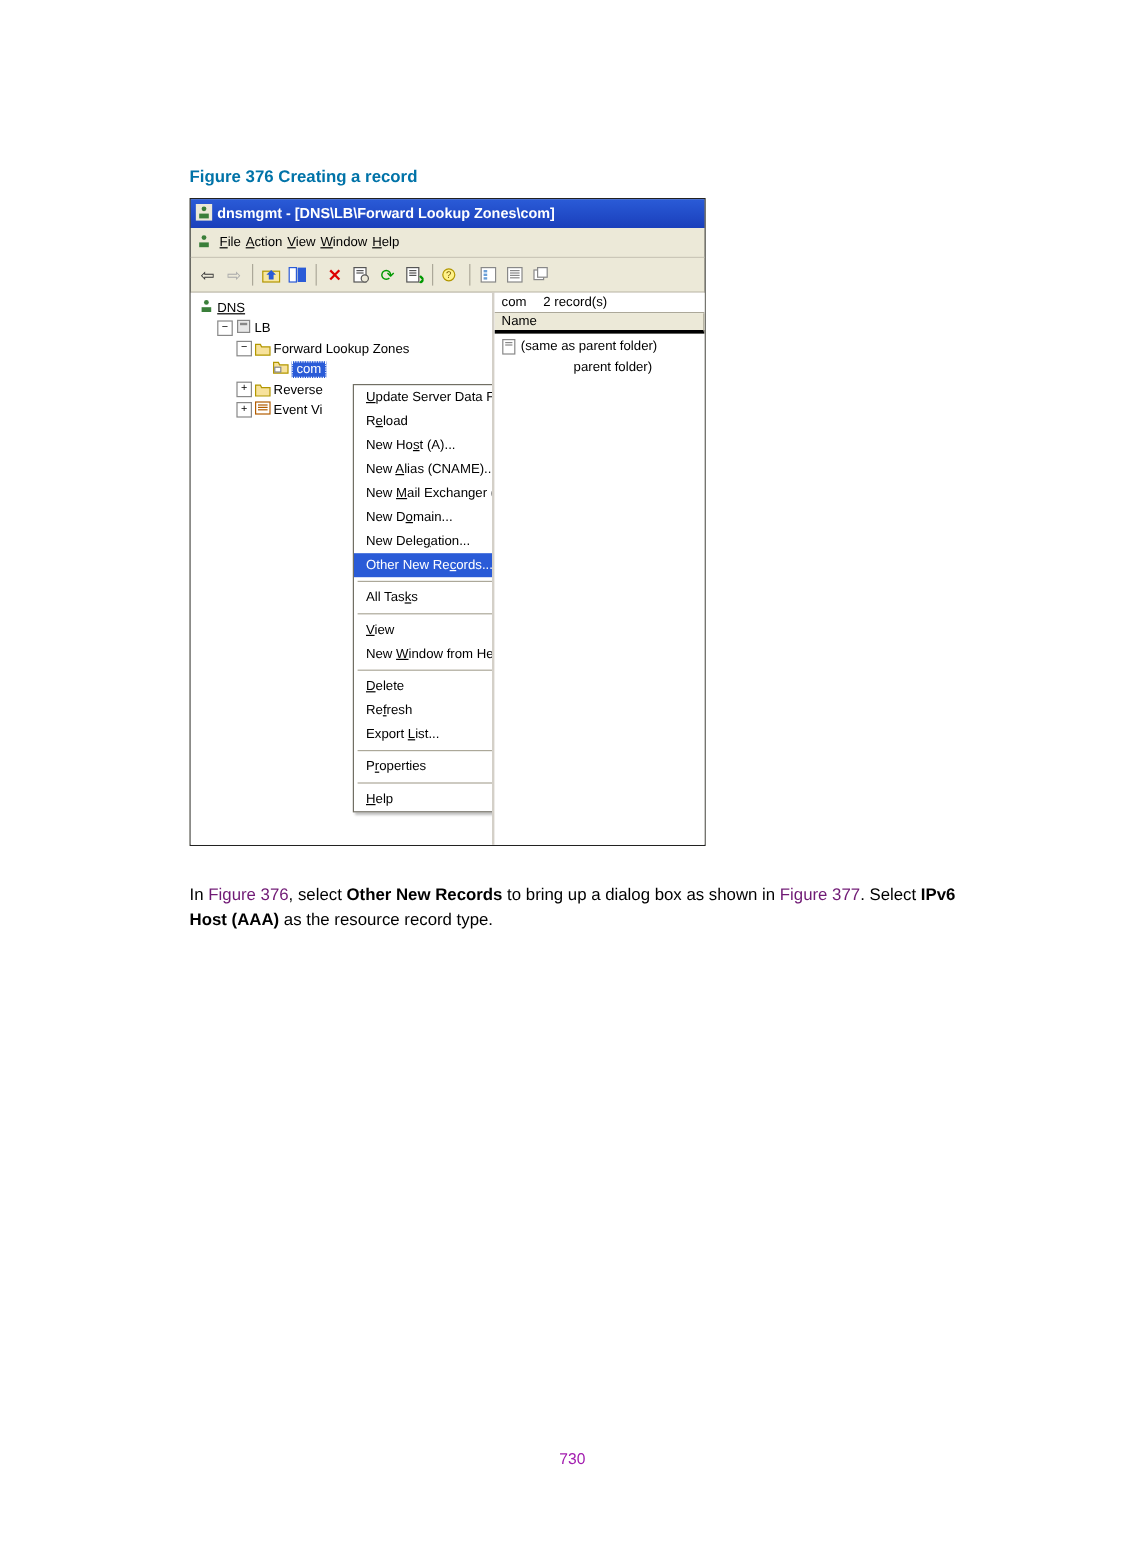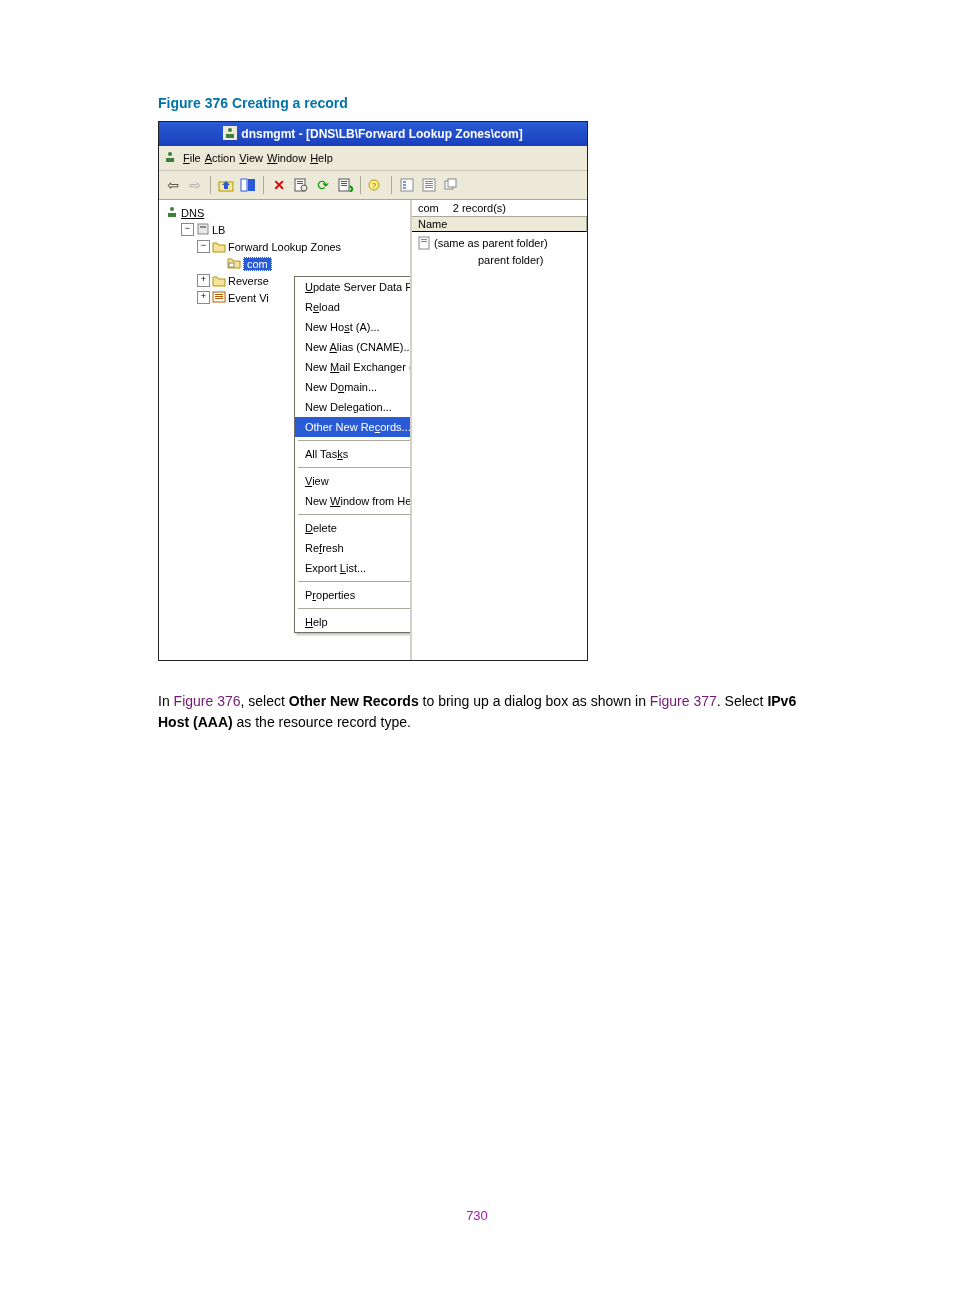--- a/index.html
+++ b/index.html
@@ -7,20 +7,21 @@
     background: #fff;
     font-family: Arial, Helvetica, sans-serif;
     color: #000;
     width: 954px;
     height: 1296px;
     position: relative;
     font-size: 14px;
   }
   .page {
     padding: 95px 155px 0 158px;
+    margin-top: 44px;
   }
   .caption {
     color: #0073a8;
     font-size: 14px;
     font-weight: bold;
     margin-bottom: 10px;
   }
   .screenshot {
     width: 428px;
     border: 1px solid #222;
@@ -32,21 +33,20 @@
   }
   .titlebar {
     background: linear-gradient(#2a5bd7, #1a3fbb);
     color: #fff;
     padding: 2px 4px;
     display: flex;
     align-items: center;
     font-weight: bold;
     font-size: 12px;
     height: 20px;
-    justify-content: center;
   }
   .titlebar .icon { margin-right: 4px; }
   .menubar {
     background: #ece9d8;
     padding: 2px 4px;
     display: flex;
     align-items: center;
     gap: 4px;
     border-bottom: 1px solid #cbc7b8;
     height: 20px;
@@ -124,21 +124,21 @@
     background: #fff;
   }
   .rp-header {
     border-bottom: 1px solid #aca899;
     padding: 2px 6px;
     display: flex;
     gap: 14px;
     background: #fff;
   }
   .rp-col {
-    border-bottom: 1px solid #000000;
+    border-bottom: 3px solid #000000;
     border-right: 1px solid #aca899;
     background: #ece9d8;
     padding: 1px 6px;
   }
   .rp-rows { padding: 2px 6px; }
   .rp-row { display: flex; align-items: center; gap: 4px; height: 17px; }
   .context-menu {
     position: absolute;
     left: 135px;
     top: 76px;

